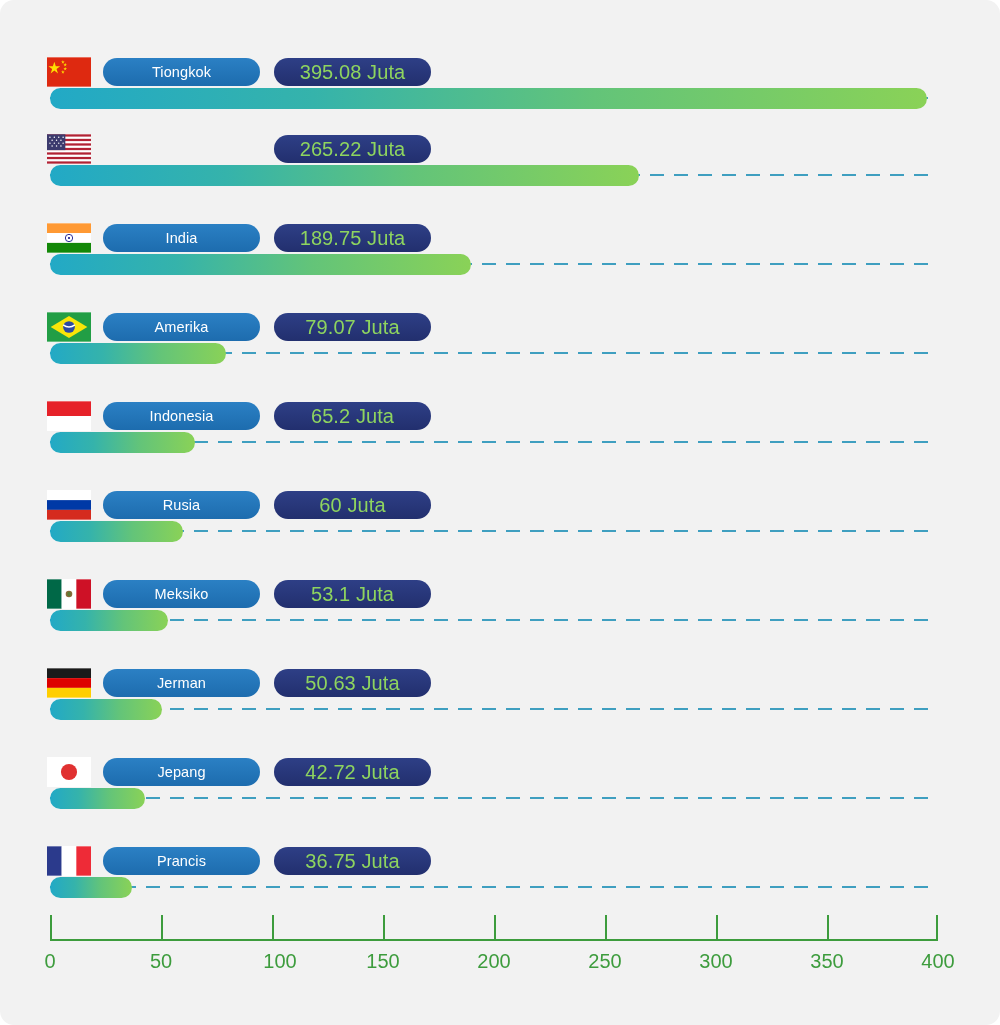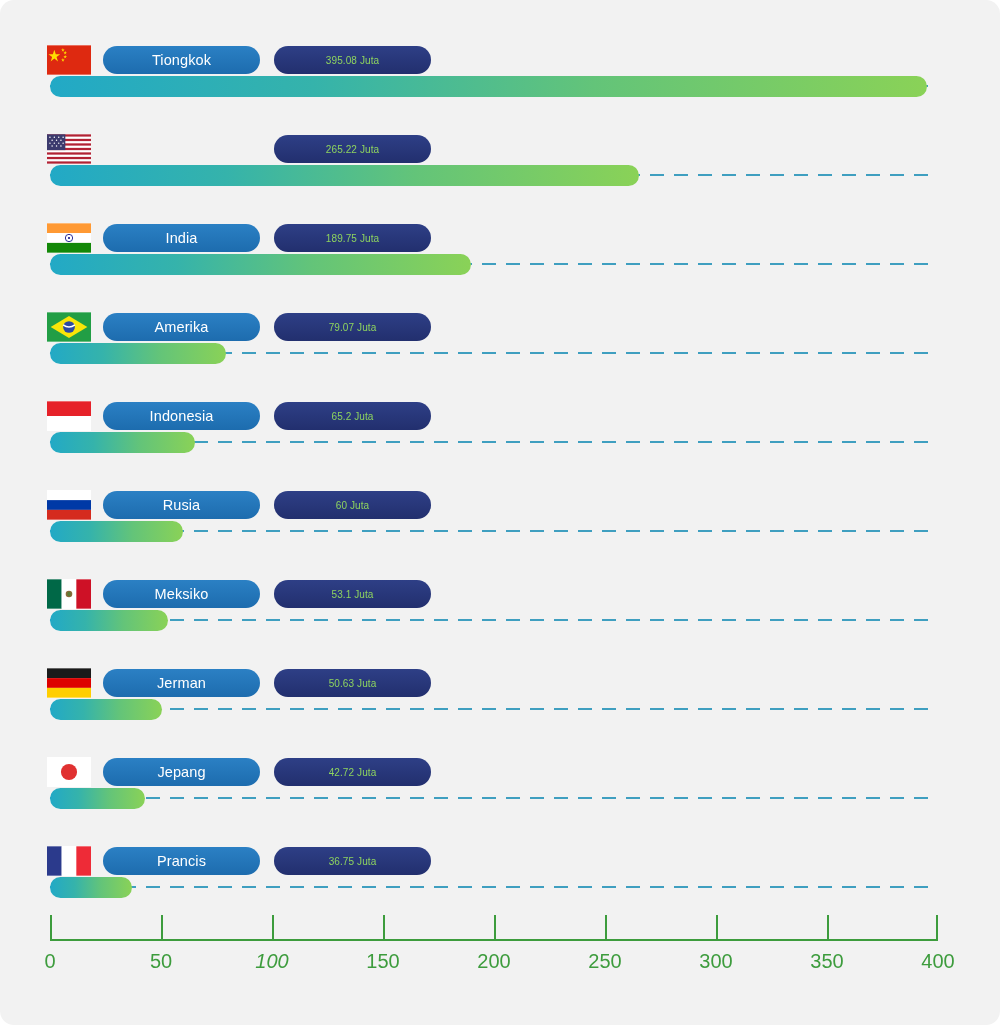--- a/index.html
+++ b/index.html
@@ -55,21 +55,21 @@
   .value-pill {
     position: absolute;
     left: 274px;
     top: 1px;
     width: 157px;
     height: 28px;
     border-radius: 14px;
     background: linear-gradient(180deg, #2e3f86 0%, #222f६e 100%);
     background: linear-gradient(180deg, #2e3f86 0%, #222f6e 100%);
     color: #8ed45f;
-    font-size: 10px;
+    font-size: 20px;
     display: flex;
     align-items: center;
     justify-content: center;
     letter-spacing: .1px;
   }
 
   .track {
     position: absolute;
     left: 50px;
     top: 40px;
@@ -120,21 +120,21 @@
     color: #3d9c3d;
     transform: translateX(-50%);
     white-space: nowrap;
   }
 </style>
 </head>
 <body>
 
 <div id="canvas">
   <div id="rows-container">
-      <div class="row" style="top: 45px;">
+      <div class="row" style="top: 57px;">
         <div class="flag"><svg viewBox="0 0 60 40" width="44" height="30">
             <rect width="60" height="40" fill="#de2910"></rect>
     <g fill="#ffde00">
               <polygon points="10,6 12,12 18,12 13,16 15,22 10,18 5,22 7,16 2,12 8,12"></polygon>
     <polygon points="22,4 23,7 26,7 23.5,9 24.5,12 22,10 19.5,12 20.5,9 18,7 21,7" transform="scale(.62) translate(13,2)"></polygon>
     <polygon points="22,4 23,7 26,7 23.5,9 24.5,12 22,10 19.5,12 20.5,9 18,7 21,7" transform="scale(.62) translate(18,8)"></polygon>
     <polygon points="22,4 23,7 26,7 23.5,9 24.5,12 22,10 19.5,12 20.5,9 18,7 21,7" transform="scale(.62) translate(18,17)"></polygon>
     <polygon points="22,4 23,7 26,7 23.5,9 24.5,12 22,10 19.5,12 20.5,9 18,7 21,7" transform="scale(.62) translate(13,24)"></polygon>
             </g>
           </svg></div>
@@ -269,21 +269,21 @@
         <div class="bar" style="width: 81.585px;"></div>
       </div>
     </div>
   <div id="axis">
     <div class="axis-base"></div>
   <div class="tick" style="left: 50px;"></div>
       <div class="tick-label" style="left: 50px;">0</div>
       <div class="tick" style="left: 161px;"></div>
       <div class="tick-label" style="left: 161px;">50</div>
       <div class="tick" style="left: 272px;"></div>
-      <div class="tick-label" style="left: 272px; font-style: italic;">100</div>
+      <div class="tick-label" style="left: 280px;">100</div>
       <div class="tick" style="left: 383px;"></div>
       <div class="tick-label" style="left: 383px;">150</div>
       <div class="tick" style="left: 494px;"></div>
       <div class="tick-label" style="left: 494px;">200</div>
       <div class="tick" style="left: 605px;"></div>
       <div class="tick-label" style="left: 605px;">250</div>
       <div class="tick" style="left: 716px;"></div>
       <div class="tick-label" style="left: 716px;">300</div>
       <div class="tick" style="left: 827px;"></div>
       <div class="tick-label" style="left: 827px;">350</div>

